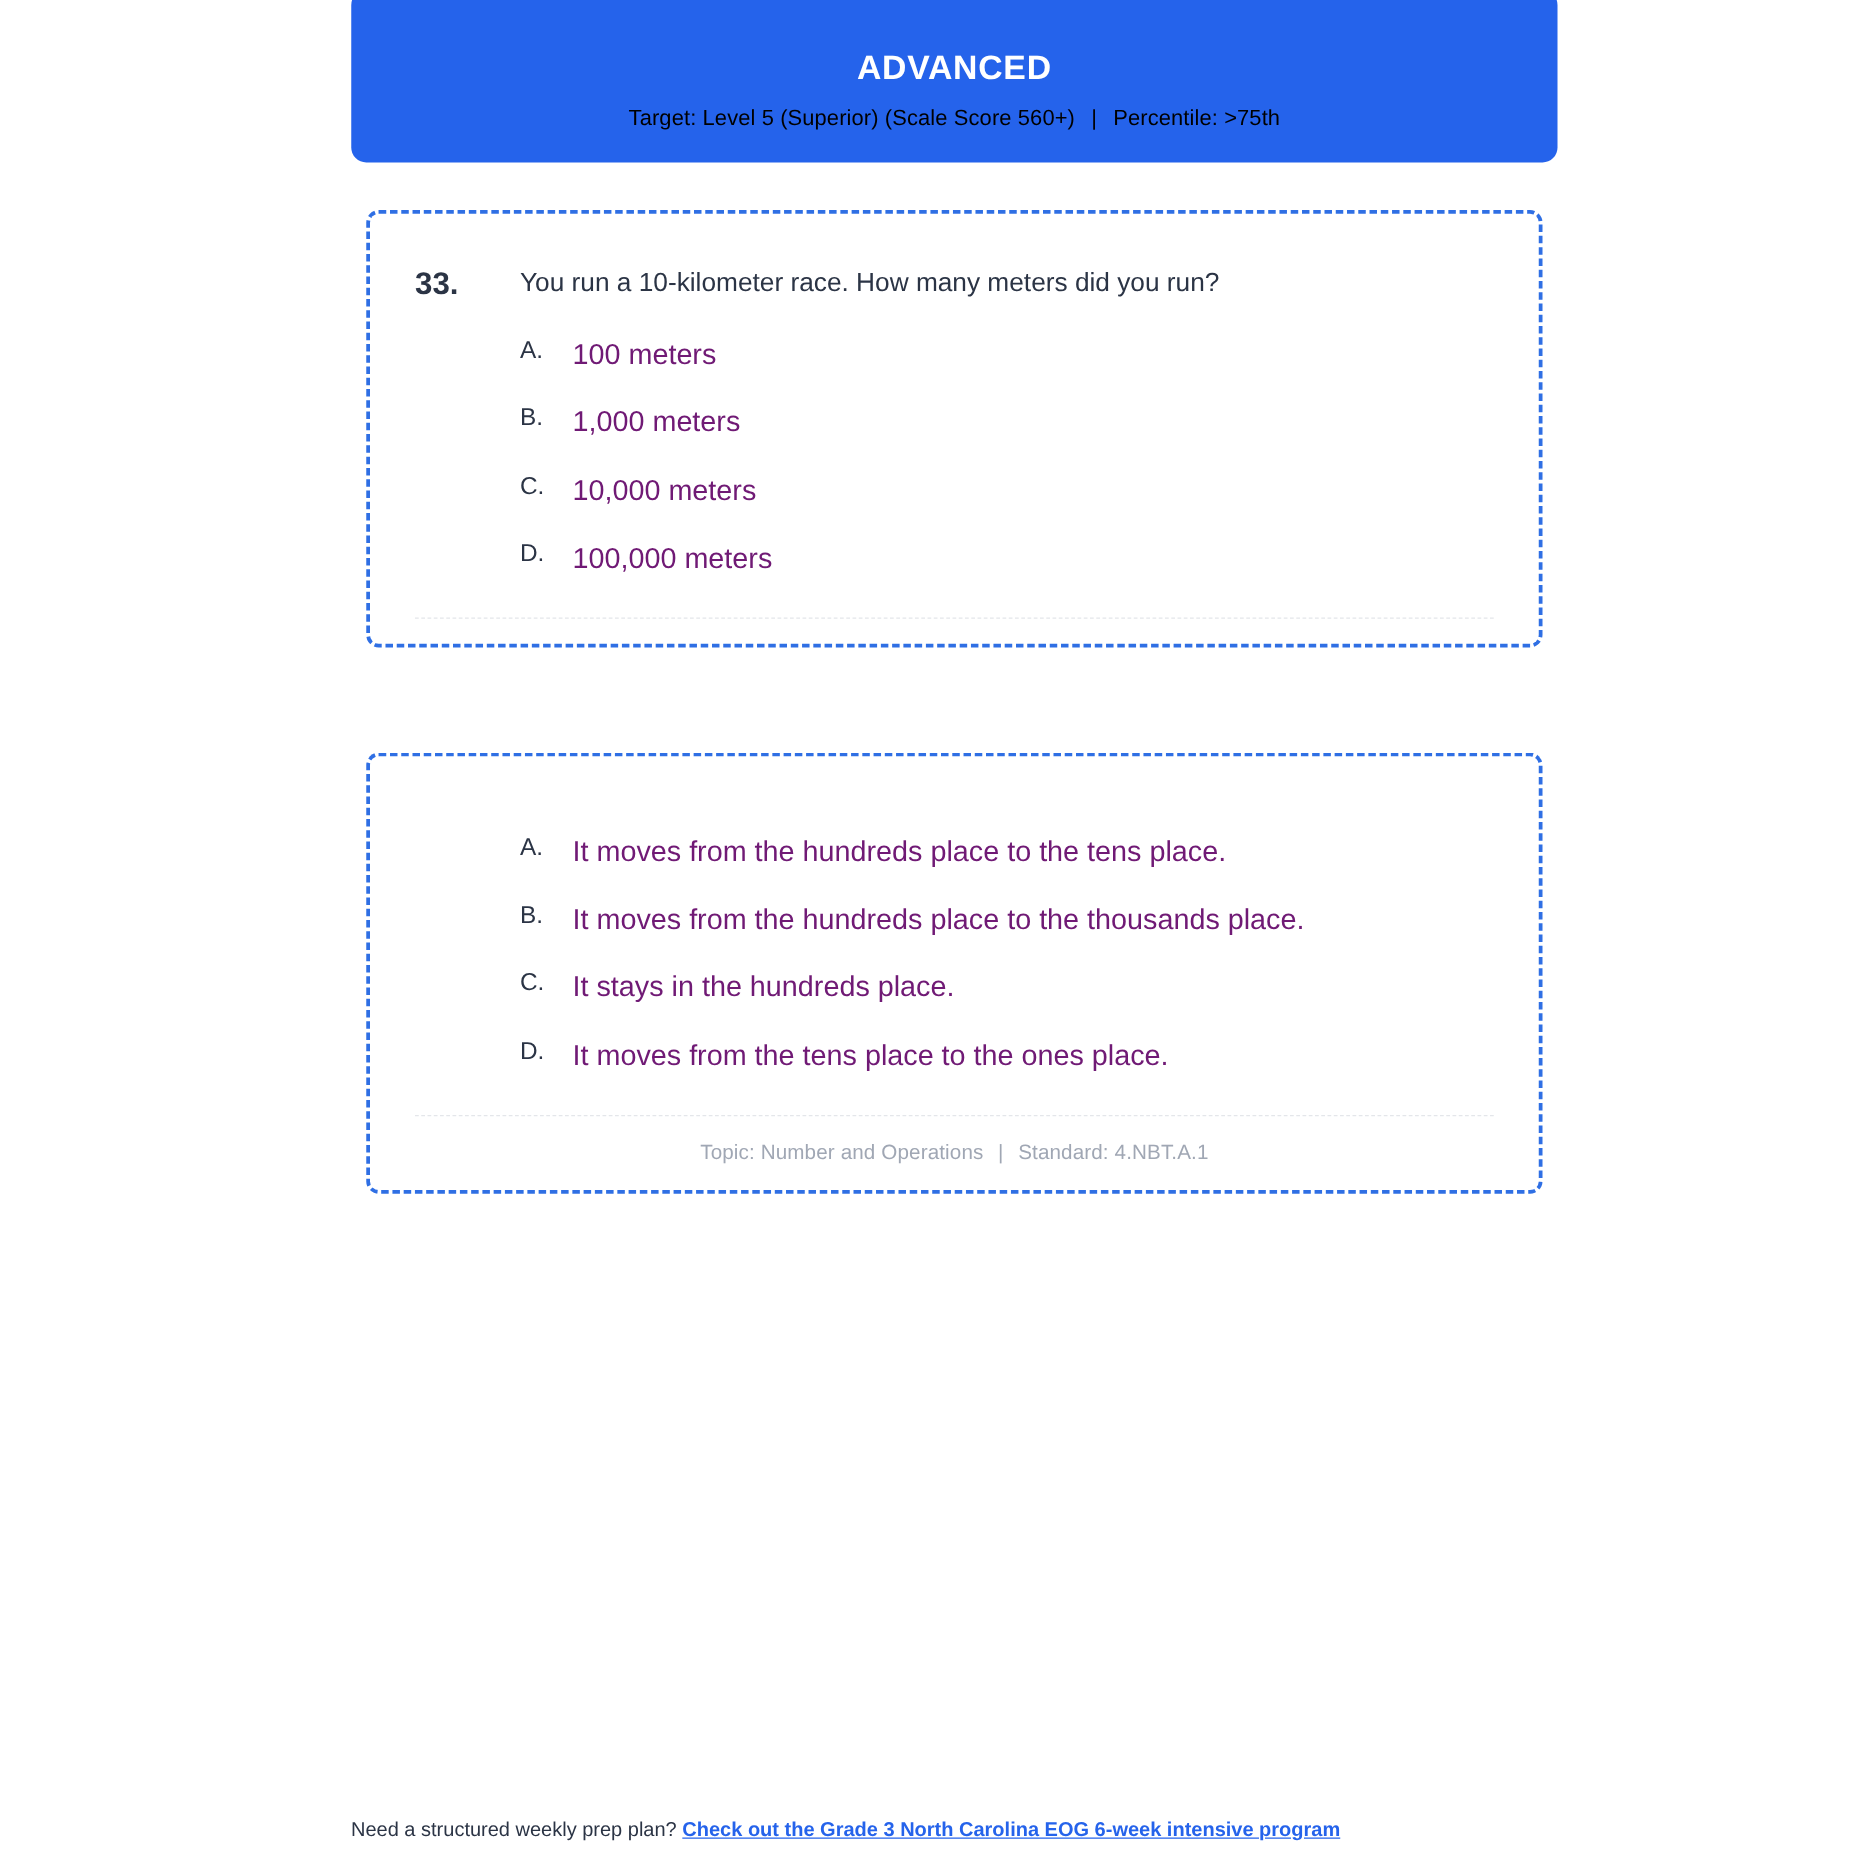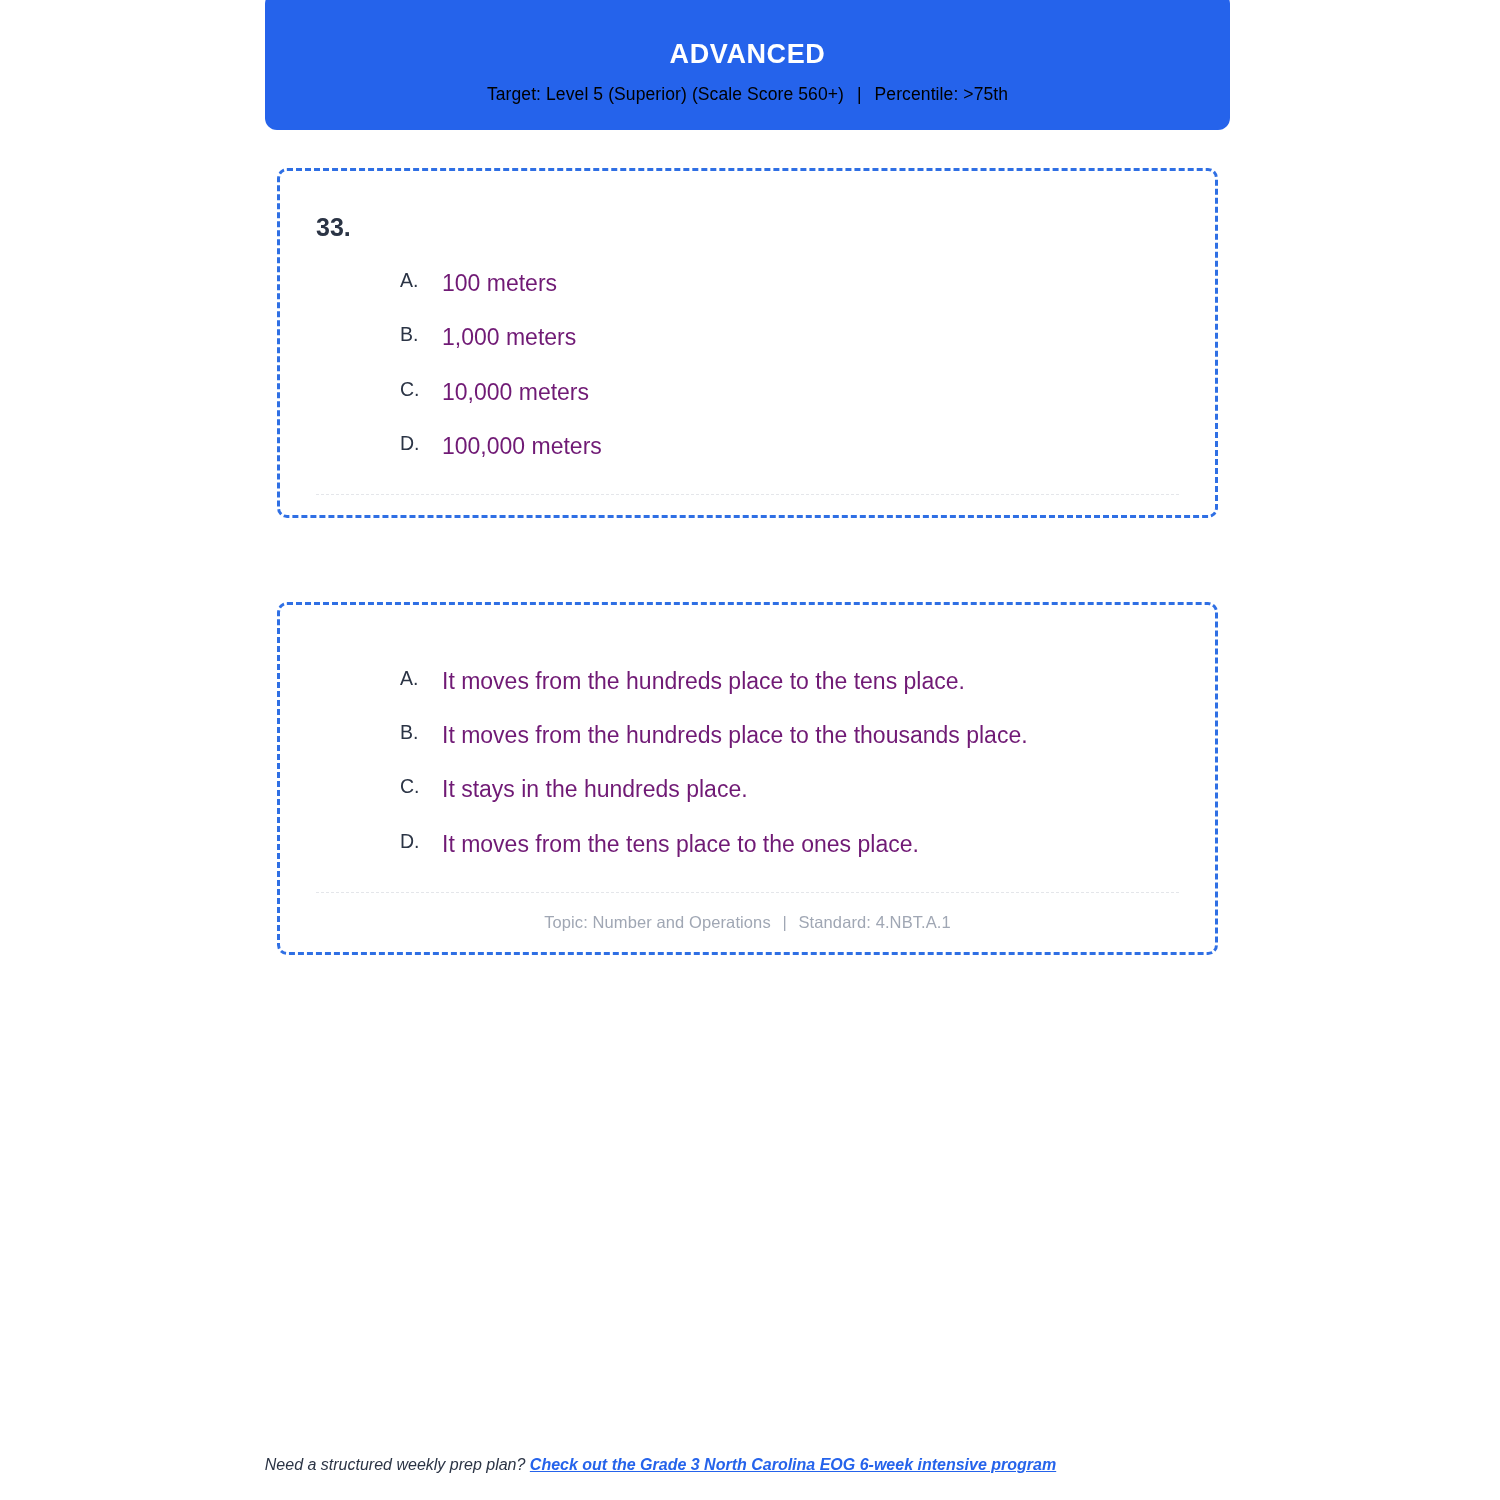--- a/index.html
+++ b/index.html
@@ -15,20 +15,21 @@
     font-family: "Liberation Sans", "DejaVu Sans", sans-serif;
     color: #2b3445;
     position: relative;
     overflow: hidden;
   }
 
   .page {
     width: 1321px;
     height: 1500px;
     position: relative;
+    margin-left: 16px;
   }
 
   
   .banner {
     position: absolute;
     left: 265px;
     top: -8px;
     width: 965px;
     height: 138px;
     background: #2563eb;
@@ -132,21 +133,20 @@
 
   
   .footer {
     position: absolute;
     left: 0;
     right: 0;
     top: 1456px;
     text-align: center;
     font-size: 16px;
     color: #2b3445;
-    font-style: italic;
   }
   .footer-link {
     color: #2563eb;
     font-weight: bold;
     text-decoration: underline;
     cursor: pointer;
   }
 </style>
 </head>
 <body>
@@ -158,20 +158,21 @@
     <div class="banner-subtitle">
       <span>Target: Level 5 (Superior) (Scale Score 560+)</span>
       <span class="banner-sep">|</span>
       <span>Percentile: &gt;75th</span>
     </div>
   </div>
 
   <div class="card" id="card-0">
     <div class="q-row">
       <div class="q-number">33.</div>
+      <div class="q-text">You run a 10-kilometer race. How many meters did you run?</div>
     </div>
     <div class="options">
       <div class="option">
         <div class="opt-letter">A.</div>
         <div class="opt-text">100 meters</div>
       </div>
       <div class="option">
         <div class="opt-letter">B.</div>
         <div class="opt-text">1,000 meters</div>
       </div>

